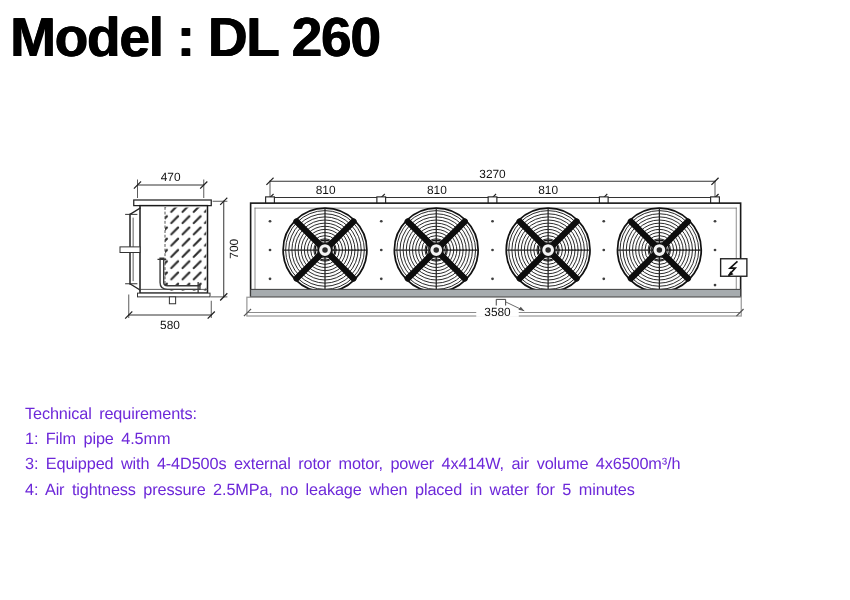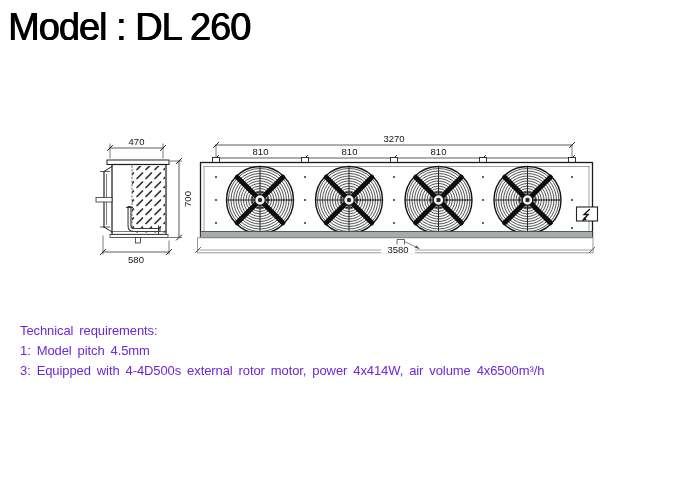--- a/index.html
+++ b/index.html
@@ -1,18 +1,18 @@
 <!DOCTYPE html>
 <html><head>
 <meta charset="utf-8">
 <style>
   html,body{margin:0;padding:0;background:#fff;}
   #page{position:relative;width:680px;height:480px;background:#fff;overflow:hidden;
         font-family:"Liberation Sans",sans-serif;color:#000;}
-  #title{position:absolute;left:8px;top:6px;font-size:38px;font-weight:normal;
+  #title{position:absolute;left:8px;top:6px;font-size:44px;font-weight:bold;
          letter-spacing:-1px;color:#000;
          text-shadow:0.5px 0 0 #000, -0.3px 0 0 #000;}
   #drawing{position:absolute;left:0;top:0;width:680px;height:480px;}
   .dimtxt{font-family:"Liberation Sans",sans-serif;font-size:9.5px;fill:#141414;}
   #tech{position:absolute;left:20px;top:321px;width:652px;}
   #tech div{font-size:13px;font-weight:normal;line-height:20.2px;color:#6d28d9;
             letter-spacing:-0.1px;word-spacing:2.5px;white-space:nowrap;}
 </style>
 </head>
 <body>
@@ -172,17 +172,18 @@
           <path d="M397,244 V239.5 H404.5 V244" stroke="#444" stroke-width="0.8" fill="none"></path>
           <path d="M404.5,241.5 L419,248.5" stroke="#555" stroke-width="0.7" fill="none"></path>
           <polygon points="419.5,248.8 414.7,247.8 416.6,245.4" fill="#555"></polygon>
         </g>
       </g>
     </g>
   </svg>
 
   <div id="tech">
     <div>Technical requirements:</div>
-    <div>1: Model pitch 4.5mm</div>
+    <div>1: Film pipe 4.5mm</div>
     <div>3: Equipped with 4-4D500s external rotor motor, power 4x414W, air volume 4x6500m³/h</div>
+    <div>4: Air tightness pressure 2.5MPa, no leakage when placed in water for 5 minutes</div>
   </div>
 
 </div>
 
 </body></html>

